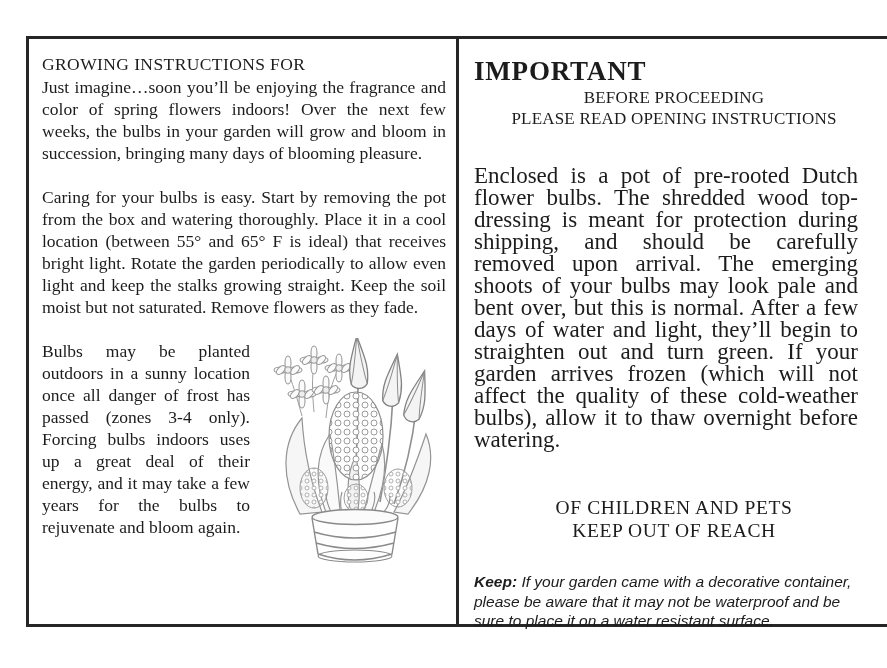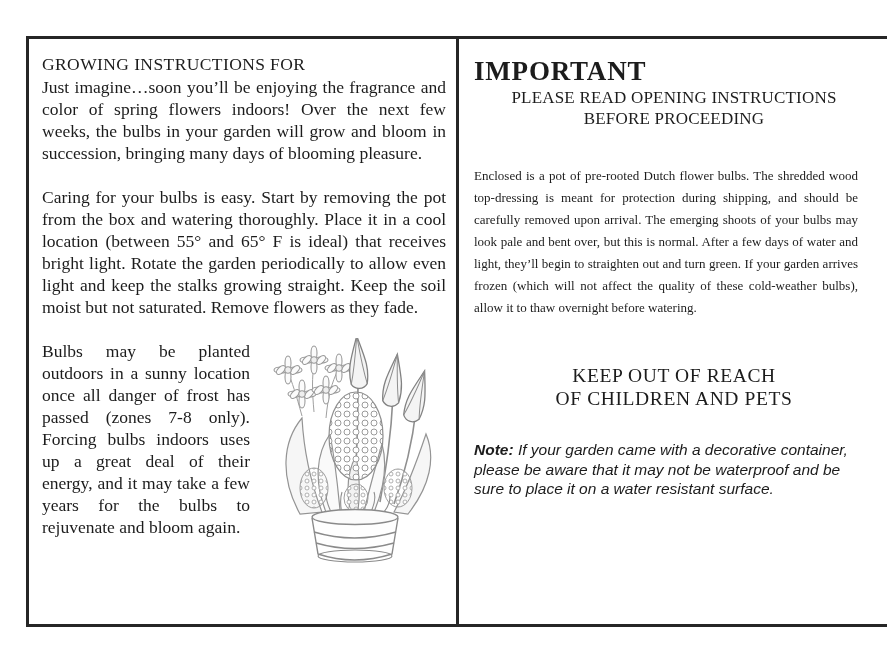--- a/index.html
+++ b/index.html
@@ -72,21 +72,21 @@
     margin: 8px 0 0 0;
   }
   .rp-subheading {
     font-size: 17px;
     text-align: center;
     line-height: 20.5px;
     letter-spacing: 0.2px;
     margin: 2px 0 0 0;
   }
   .rp-par {
-    font-size: 13px;
+    font-size: 23px;
     line-height: 22px;
     text-align: justify;
     margin: 36px 16px 0 0;
   }
   .rp-warning {
     font-size: 19.5px;
     text-align: center;
     line-height: 23px;
     letter-spacing: 0.6px;
     margin: 45px 0 0 0;
@@ -180,29 +180,29 @@
       </g>
 
       <g stroke="#8a8a8a" stroke-width="1.4">
         <path d="M50 180 L56 216 Q92 228 130 216 L136 180" fill="#fefefe"></path>
         <ellipse cx="93" cy="179" rx="43" ry="7.5" fill="#fbfbfb"></ellipse>
         <path d="M52 194 Q92 206 134 194" fill="none"></path>
         <path d="M54 205 Q92 216 132 205" fill="none"></path>
         <ellipse cx="93" cy="218" rx="37" ry="6" fill="none" stroke-width="1.1"></ellipse>
       </g>
     </svg>
-    <p class="body-par">Bulbs may be planted outdoors in a sunny location once all danger of frost has passed (zones 7-8 only). Forcing bulbs indoors uses up a great deal of their energy, and it may take a few years for the bulbs to rejuvenate and bloom again.</p>
+    <p class="body-par">Bulbs may be planted outdoors in a sunny location once all danger of frost has passed (zones 3-4 only). Forcing bulbs indoors uses up a great deal of their energy, and it may take a few years for the bulbs to rejuvenate and bloom again.</p>
   </div>
 </div>
 
 <div class="panel panel-right">
   <h1 class="rp-heading">IMPORTANT</h1>
   <div class="rp-subheading">
+    <div>BEFORE PROCEEDING</div>
     <div>PLEASE READ OPENING INSTRUCTIONS</div>
-    <div>BEFORE PROCEEDING</div>
   </div>
   <p class="rp-par">Enclosed is a pot of pre-rooted Dutch flower bulbs. The shredded wood top-dressing is meant for protection during shipping, and should be carefully removed upon arrival. The emerging shoots of your bulbs may look pale and bent over, but this is normal. After a few days of water and light, they’ll begin to straighten out and turn green. If your garden arrives frozen (which will not affect the quality of these cold-weather bulbs), allow it to thaw overnight before watering.</p>
   <div class="rp-warning">
+    <div>OF CHILDREN AND PETS</div>
     <div>KEEP OUT OF REACH</div>
-    <div>OF CHILDREN AND PETS</div>
   </div>
-  <p class="rp-note"><b>Note:</b><span> If your garden came with a decorative container, please be aware that it may not be waterproof and be sure to place it on a water resistant surface.</span></p>
+  <p class="rp-note"><b>Keep:</b><span> If your garden came with a decorative container, please be aware that it may not be waterproof and be sure to place it on a water resistant surface.</span></p>
 </div>
 
 </body></html>

